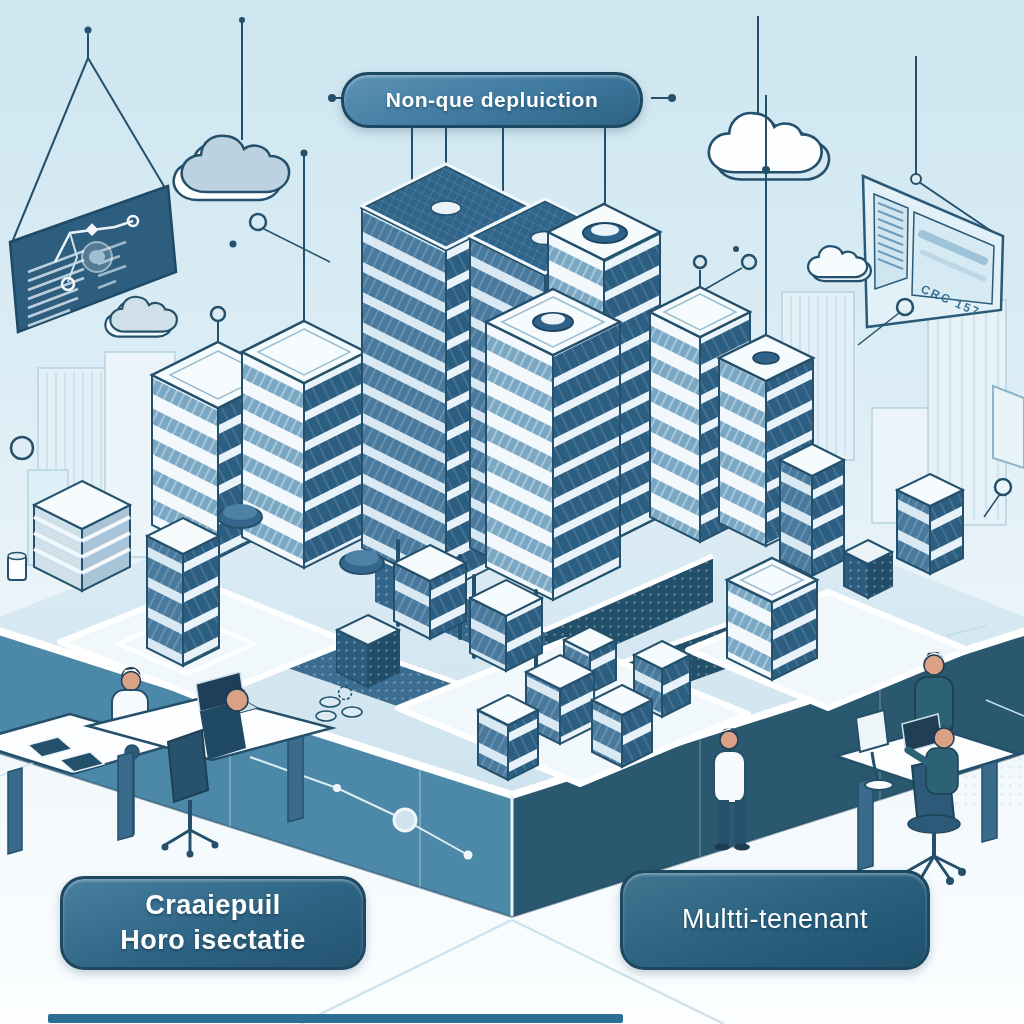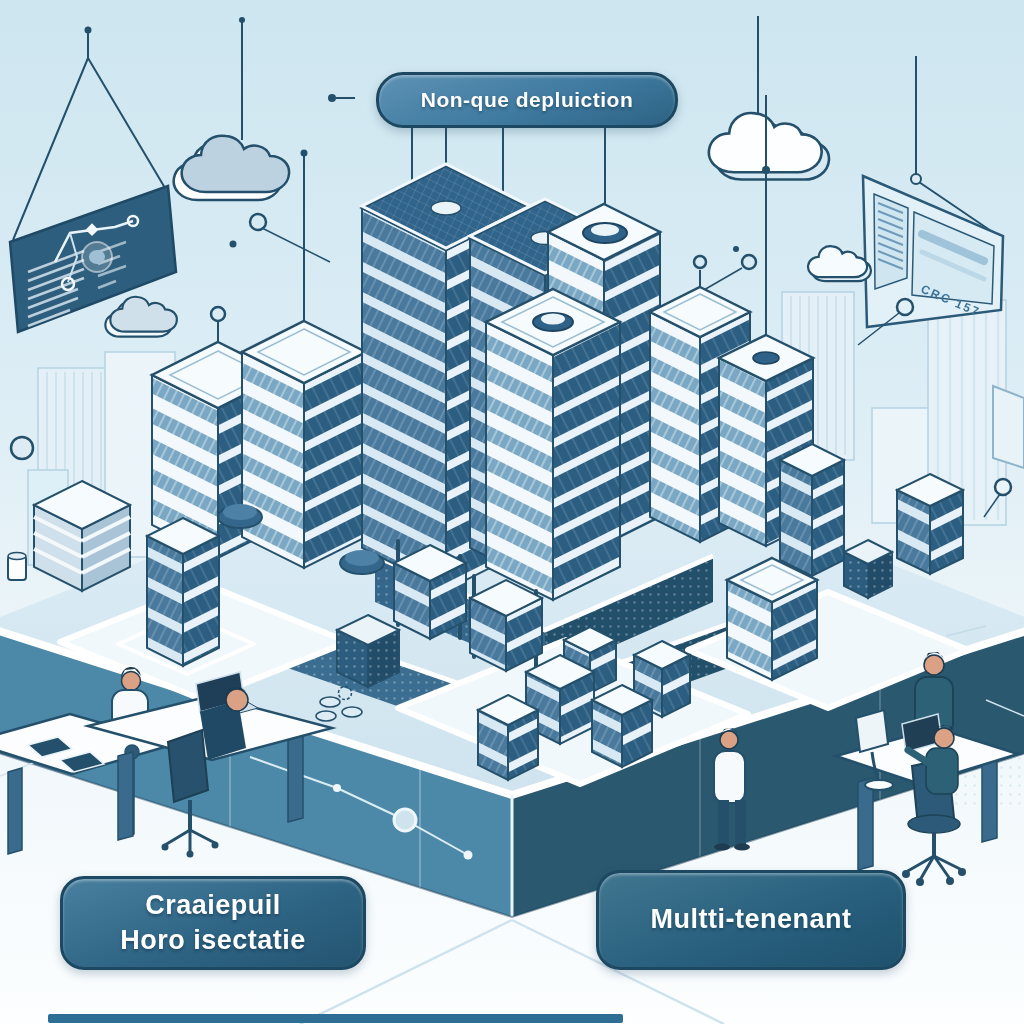--- a/index.html
+++ b/index.html
@@ -6,27 +6,27 @@
     font-family:"Liberation Sans",sans-serif;background:#fff;}
   .scene{position:relative;width:1024px;height:1024px;}
   svg{position:absolute;left:0;top:0;}
   .banner{position:absolute;display:flex;flex-direction:column;align-items:center;justify-content:center;
     color:#fff;text-align:center;
     border:3px solid #1d4861;
     background:linear-gradient(160deg,#5d92b4 0%,#3f7aa0 55%,#2d6384 100%);
     box-shadow:0 4px 10px rgba(30,70,100,.25), inset 0 2px 3px rgba(255,255,255,.35);
     text-shadow:0 2px 3px rgba(10,40,60,.45);
     letter-spacing:.5px;}
-  .banner-top{left:376px;top:72px;width:296px;height:50px;border-radius:27px;
+  .banner-top{left:341px;top:72px;width:296px;height:50px;border-radius:27px;
     font-size:21px;font-weight:700;}
   .banner-bl{left:60px;top:876px;width:300px;height:88px;border-radius:24px;
     font-size:27px;font-weight:700;line-height:1.3;
     background:linear-gradient(160deg,#49809f 0%,#2e6484 55%,#245571 100%);}
-  .banner-br{left:596px;top:870px;width:304px;height:94px;border-radius:24px;
-    font-size:27px;font-weight:700;line-height:1.3;
+  .banner-br{left:620px;top:870px;width:304px;height:94px;border-radius:24px;
+    font-size:27px;font-weight:400;line-height:1.3;
     background:linear-gradient(160deg,#41768f 0%,#28607e 55%,#1f516c 100%);align-items:center;}
 </style>
 </head>
 <body>
 
 <div class="scene">
 <svg width="1024" height="1024" viewBox="0 0 1024 1024">
 <defs>
   <linearGradient id="sky" x1="0" y1="0" x2="0" y2="1">
     <stop offset="0" stop-color="#cde6f0"></stop>

